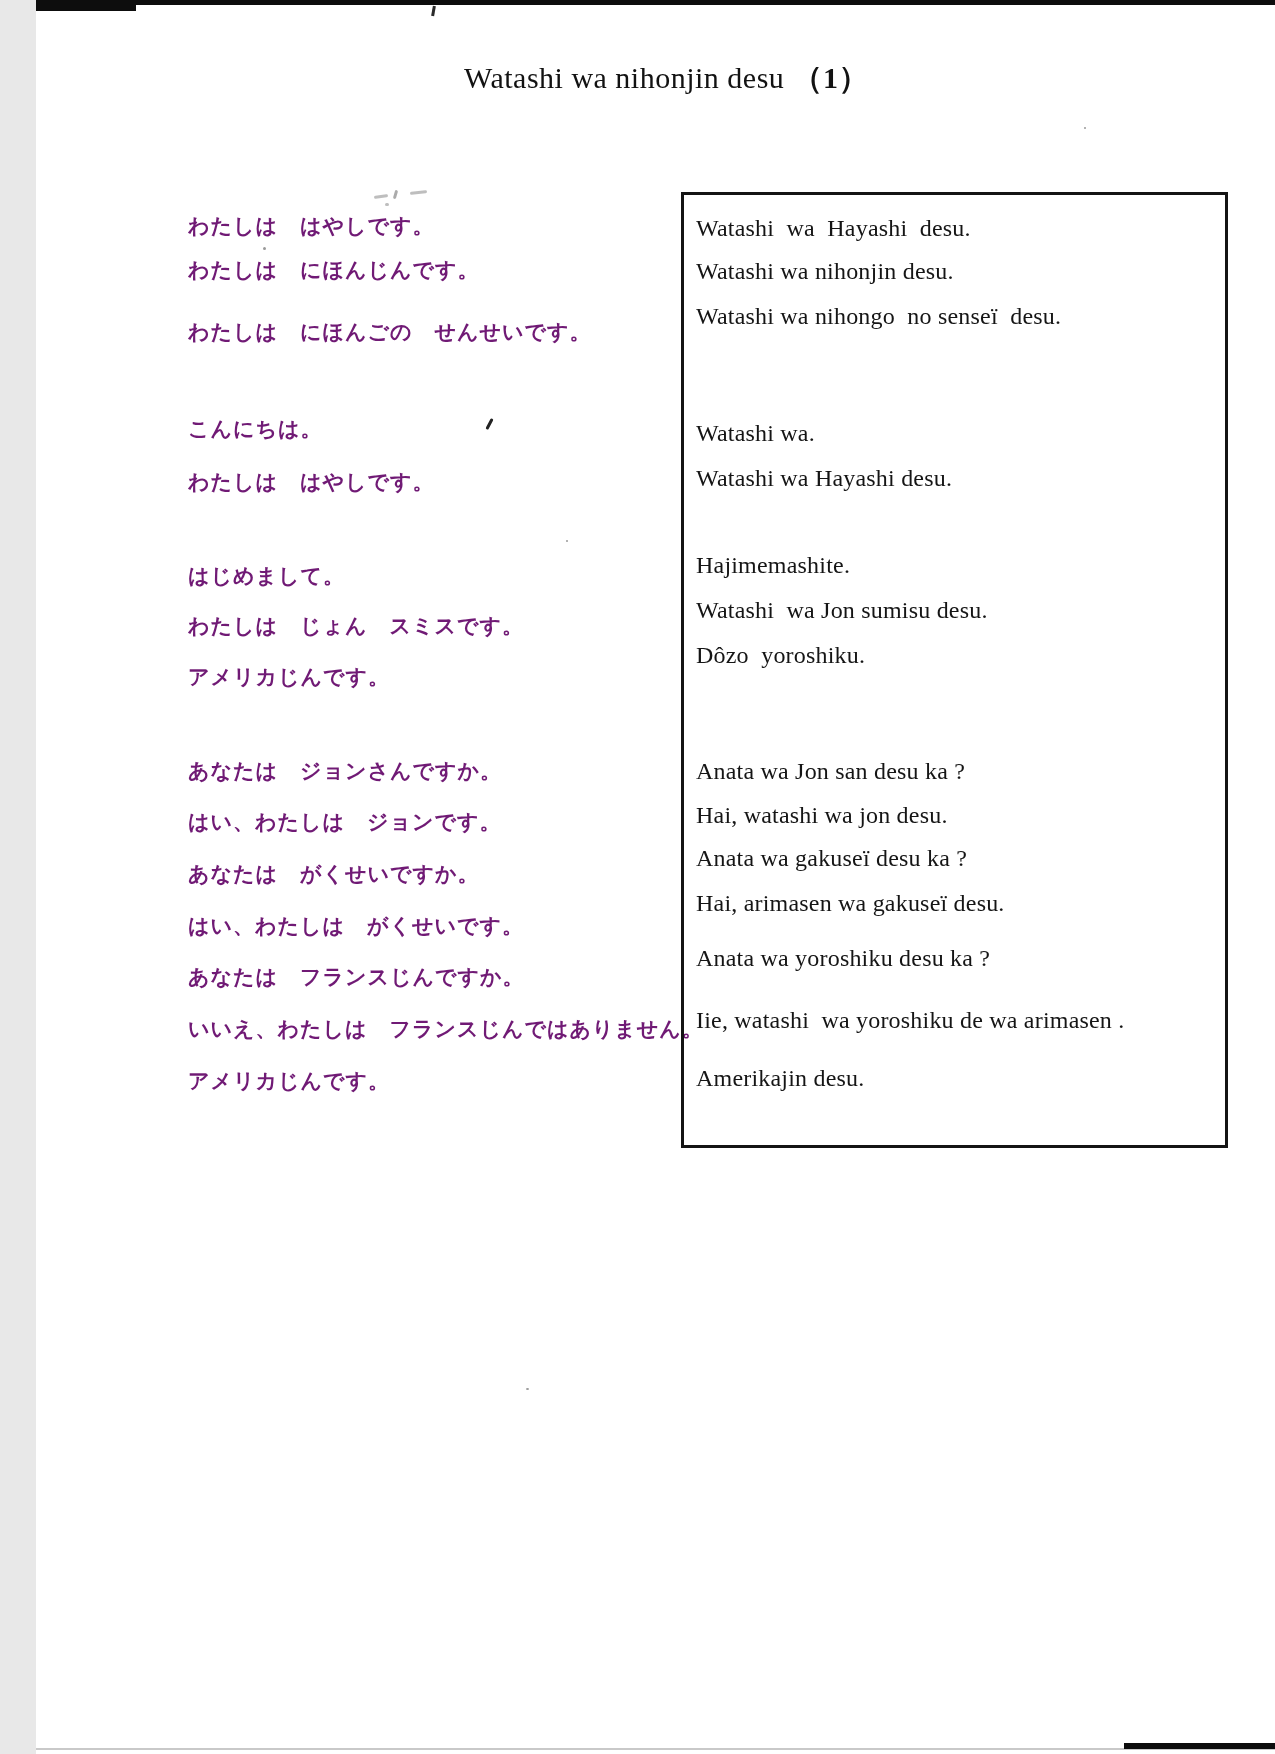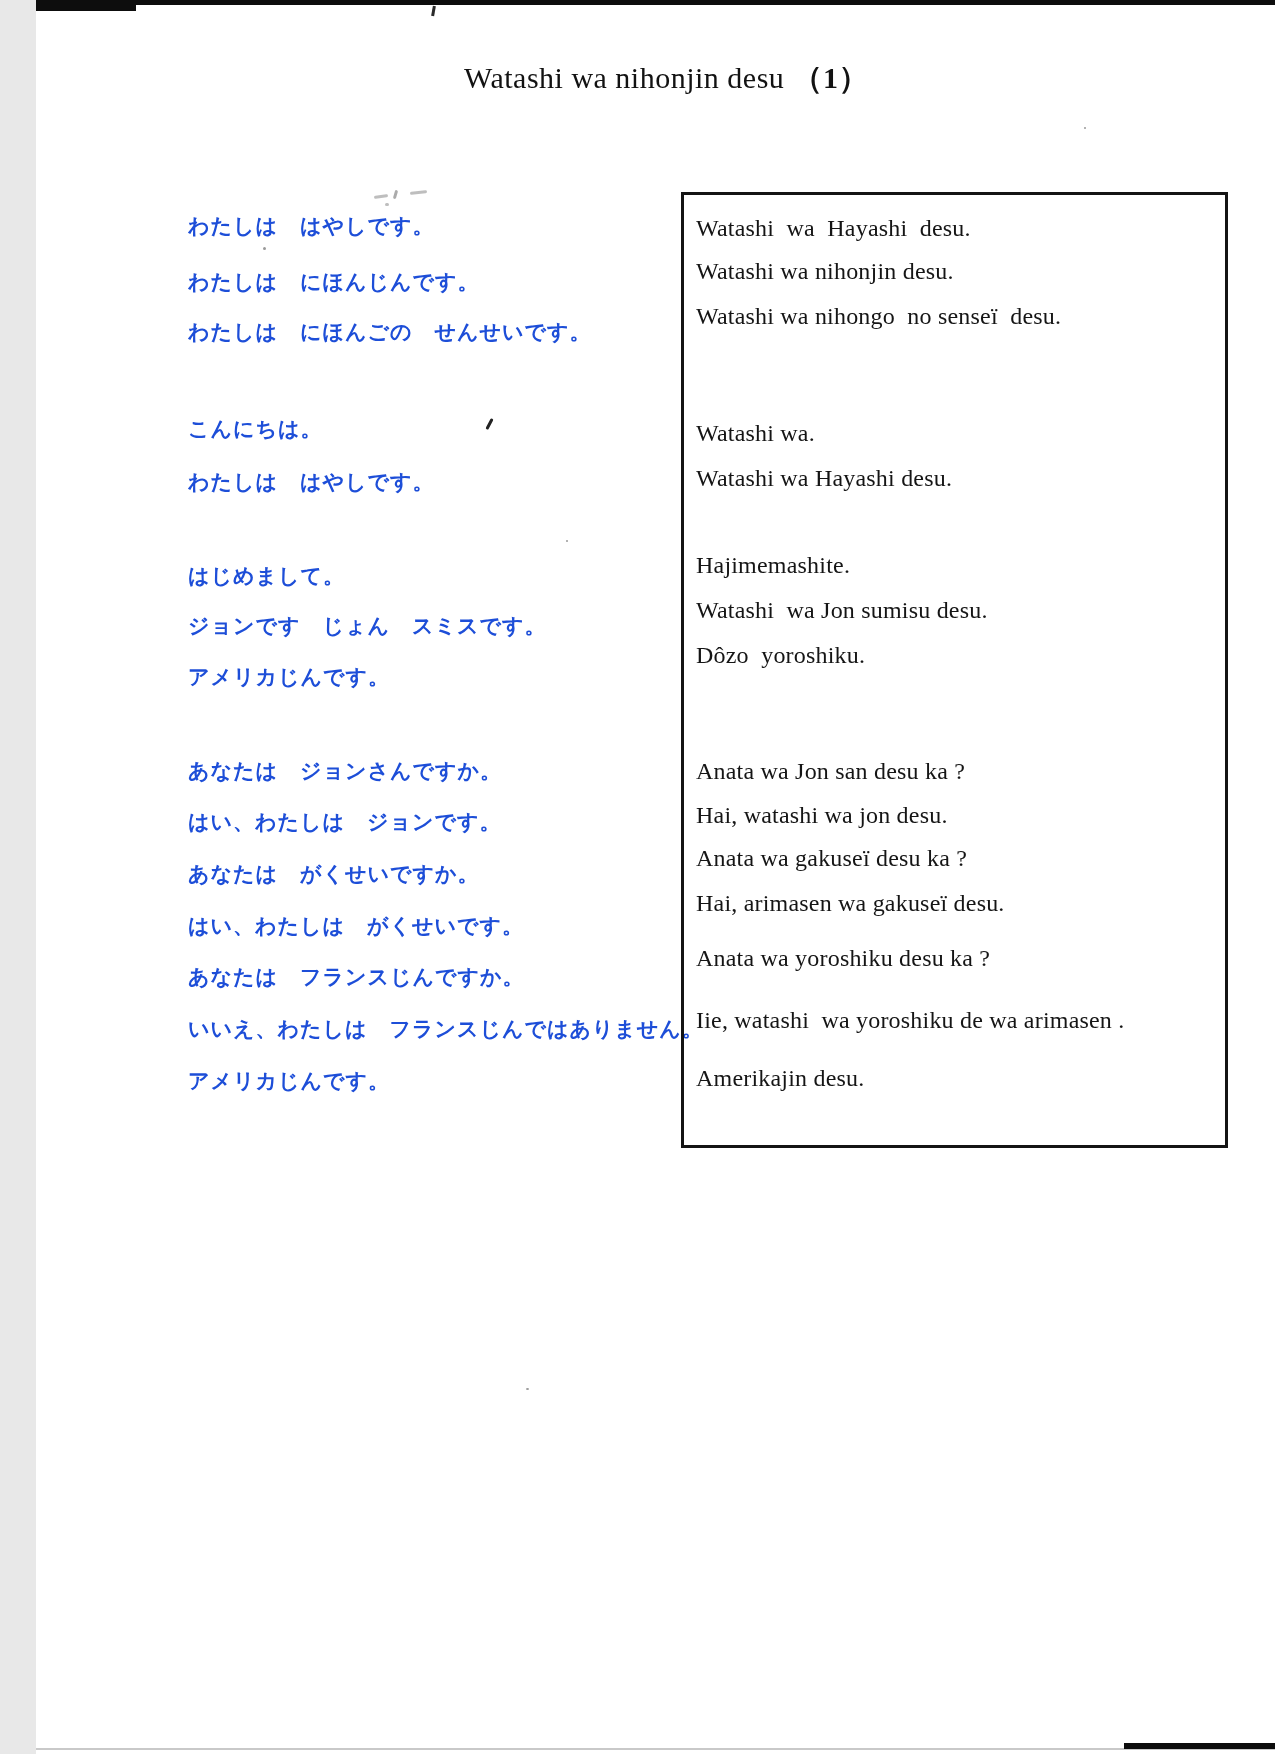--- a/index.html
+++ b/index.html
@@ -26,21 +26,21 @@
     font-size:30px;letter-spacing:.5px;white-space:pre;
   }
   .title .num{font-weight:bold;}
 
   
   .jp-line{
     position:absolute;left:152px;
     font-family:"DejaVu Sans", sans-serif;
     font-weight:700;
     font-size:21px;letter-spacing:1px;
-    white-space:pre;color:#1d4ed8;
+    white-space:pre;color:#701a75;
   }
 
   
   .romaji-box{
     position:absolute;left:645px;top:192px;
     width:547px;height:956px;
     border:3px solid #141414;
     box-sizing:border-box;
   }
   .ro-line{
@@ -63,26 +63,26 @@
   <div class="top-rule-left"></div>
   <div class="top-tick"></div>
   <div class="bottom-hairline"></div>
   <div class="bottom-dark"></div>
   <div class="right-dash"></div>
 
   <div class="title"><span>Watashi wa nihonjin desu </span><span class="num">（1）</span></div>
 
   <div>
     <div class="jp-line" style="top:212px">わたしは　はやしです。</div>
-    <div class="jp-line" style="top:268px">わたしは　にほんじんです。</div>
+    <div class="jp-line" style="top:256px">わたしは　にほんじんです。</div>
     <div class="jp-line" style="top:318px">わたしは　にほんごの　せんせいです。</div>
     <div class="jp-line" style="top:415px">こんにちは。</div>
     <div class="jp-line" style="top:468px">わたしは　はやしです。</div>
     <div class="jp-line" style="top:562px">はじめまして。</div>
-    <div class="jp-line" style="top:612px">ジョンです　じょん　スミスです。</div>
+    <div class="jp-line" style="top:612px">わたしは　じょん　スミスです。</div>
     <div class="jp-line" style="top:663px">アメリカじんです。</div>
     <div class="jp-line" style="top:757px">あなたは　ジョンさんですか。</div>
     <div class="jp-line" style="top:808px">はい、わたしは　ジョンです。</div>
     <div class="jp-line" style="top:860px">あなたは　がくせいですか。</div>
     <div class="jp-line" style="top:912px">はい、わたしは　がくせいです。</div>
     <div class="jp-line" style="top:963px">あなたは　フランスじんですか。</div>
     <div class="jp-line" style="top:1015px">いいえ、わたしは　フランスじんではありません。</div>
     <div class="jp-line" style="top:1067px">アメリカじんです。</div>
   </div>
 

